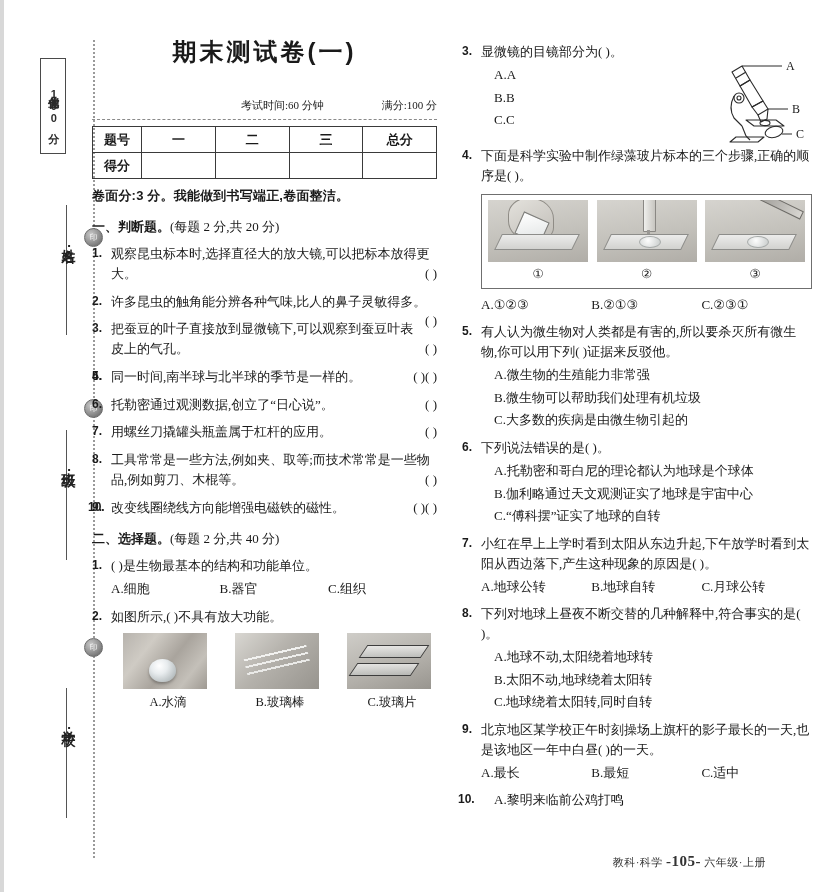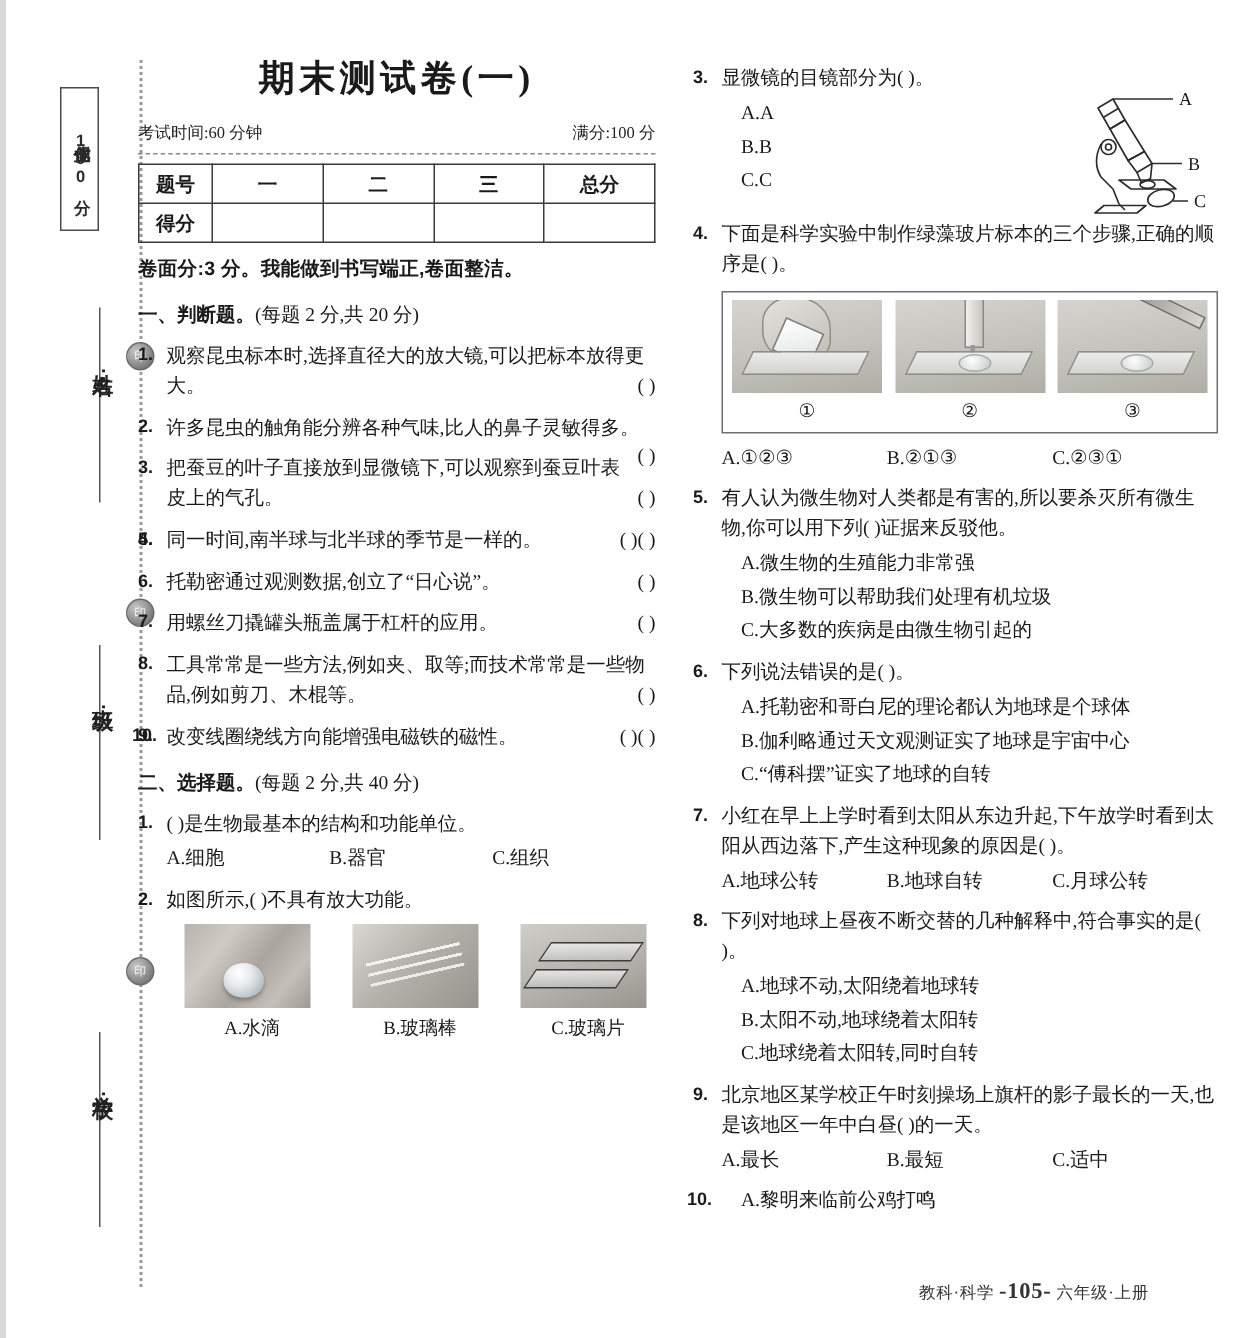--- a/index.html
+++ b/index.html
@@ -109,29 +109,29 @@
     width: 345px;
   }
   .col-left  { left: 92px; }
   .col-right { left: 462px; top: 34px; width: 350px; }
 
   .paper-title {
     text-align: center;
     font-size: 24px;
     font-weight: bold;
     letter-spacing: 3px;
-    font-family: Liberation Serif, serif;
+    font-family: Liberation Sans, sans-serif;
     margin: 6px 0 0 0;
   }
   .meta-line {
-    margin-top: 13px;
+    margin-top: 30px;
     font-size: 11px;
     display: flex;
-    justify-content: space-between;
-    gap: 46px;
+    justify-content: flex-end;
+    gap: 58px;
     color: #222;
   }
   .dashed-sep {
     margin-top: 6px;
     border-top: 1px dashed #8a8a8a;
     height: 0;
   }
 
   table.score-table {
     margin-top: 6px;

